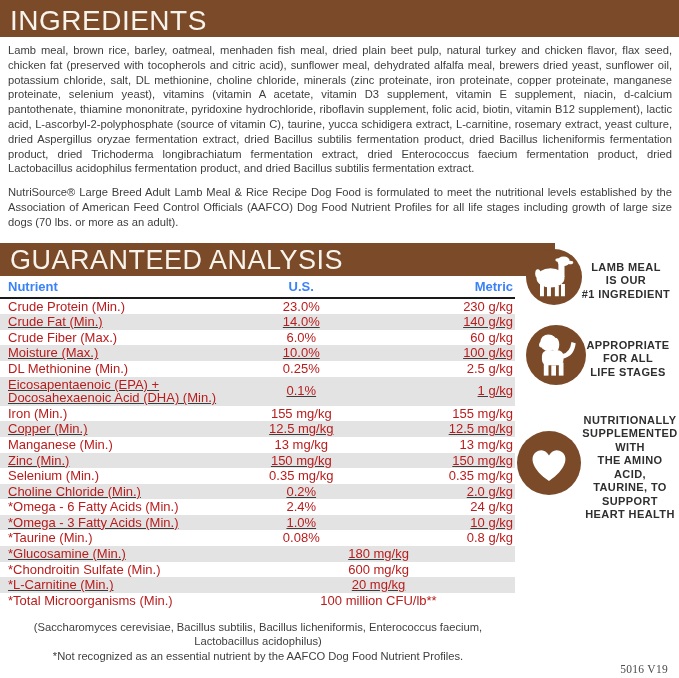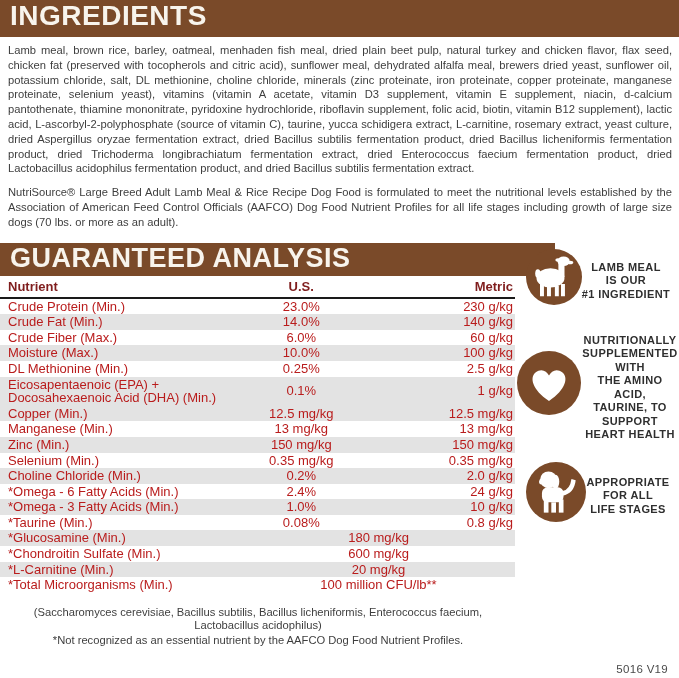--- a/index.html
+++ b/index.html
@@ -9,22 +9,22 @@
     background:#ffffff;
     font-family:"Liberation Sans", sans-serif;
     color:#3e3e3e;
     overflow:hidden;
     box-sizing:border-box;
   }
   
   .bar {
     background:#7a4a29;
     color:#f8f4ec;
-    font-weight:700;
-    display:flex; align-items:flex-start;
+    font-weight:400;
+    display:flex; align-items:flex-end;
     letter-spacing:0.5px;
   }
   .bar.ing { height:37px; width:100%; font-size:28px; padding-left:10px; box-sizing:border-box; }
   .bar.ga  { height:33px; width:555px; font-size:27px; padding-left:10px; box-sizing:border-box; }
   
   .ing-body {
     margin:6px 7px 0 8px;
     font-size:11.2px; line-height:14.8px;
     text-align:justify;
     color:#3e3e3e;
@@ -39,54 +39,54 @@
     display:flex; flex-direction:column; align-items:center;
     padding-top:6px; box-sizing:border-box;
     text-align:center;
   }
   
   table.ga-table { width:515px; border-collapse:collapse; table-layout:fixed; margin-top:2px; }
   .ga-table col.c1 { width:47%; }
   .ga-table col.c2 { width:23%; }
   .ga-table col.c3 { width:30%; }
   .ga-table thead th {
-    font-size:13px; font-weight:bold; color:#7f1d1d;
+    font-size:13px; font-weight:bold; color:#3b82f6;
     border-bottom:2.5px solid #1a1a1a;
     padding:1px 12px 3px;
   }
   .ga-table thead th.h-n { text-align:left; padding-left:8px; }
   .ga-table thead th.h-us { text-align:center; }
   .ga-table thead th.h-met { text-align:right; padding-right:2px; }
   .ga-table td {
     font-size:13px; line-height:13.6px; color:#b91c1c;
     padding:1px 0;
     vertical-align:middle;
   }
   .ga-table td.c-n { text-align:left; padding-left:8px; white-space:pre-line; }
   .ga-table td.c-us { text-align:center; }
   .ga-table td.c-metric { text-align:right; padding-right:2px; }
   .ga-table td.c-span { text-align:center;margin-top:8px; }
-  .ga-table tr.stripe { background:#e3e3e3; }
+  .ga-table tr.stripe { background:#e3e3e3;text-decoration:underline; }
   
   .footnotes { margin:13px 10px 0 8px; width:500px; }
   .footnotes p { margin:0 0 1px 0; font-size:11.2px; line-height:13.6px; color:#3e3e3e;text-align:center; }
   
   .badge { display:flex; flex-direction:row; align-items:center; margin-bottom:20px; }
   .badge-label {
     margin-top:9px;
     font-size:11px; font-weight:bold; line-height:13.5px;
     letter-spacing:0.4px;
     color:#2f2f2f;
     white-space:pre-line;
   }
   .badge svg { display:block; }
   
   .sku-code {
     position:absolute; right:11px; bottom:3px;
-    font-size:11.5px; color:#4a4a4a; letter-spacing:0.3px;
+    font-size:11.5px; color:#4a4a4a; letter-spacing:0.3px;font-family:Liberation Serif, serif;
   }
 </style>
 </head>
 <body>
 
 <div class="page">
 
   <div class="bar ing">
     <span>INGREDIENTS</span>
   </div>
@@ -135,20 +135,25 @@
             <tr>
               <td class="c-n">DL Methionine (Min.)</td>
               <td class="c-us">0.25%</td>
               <td class="c-metric">2.5 g/kg</td>
             </tr>
             <tr class="stripe">
               <td class="c-n">Eicosapentaenoic (EPA) +
 Docosahexaenoic Acid (DHA) (Min.)</td>
               <td class="c-us">0.1%</td>
               <td class="c-metric">1 g/kg</td>
+            </tr>
+            <tr>
+              <td class="c-n">Iron (Min.)</td>
+              <td class="c-us">155 mg/kg</td>
+              <td class="c-metric">155 mg/kg</td>
             </tr>
             <tr class="stripe">
               <td class="c-n">Copper (Min.)</td>
               <td class="c-us">12.5 mg/kg</td>
               <td class="c-metric">12.5 mg/kg</td>
             </tr>
             <tr>
               <td class="c-n">Manganese (Min.)</td>
               <td class="c-us">13 mg/kg</td>
               <td class="c-metric">13 mg/kg</td>
@@ -228,50 +233,50 @@
             </g>
           </svg>
         </span>
         <div class="badge-label">LAMB MEAL
 IS OUR
 #1 INGREDIENT</div>
       </div>
 
       <div class="badge">
         <span>
-          <svg width="64" height="64" viewBox="0 0 64 64">
-            <circle cx="32" cy="32" r="32" fill="#7a4a29"></circle>
-            <path fill="#ffffff" d="M32 50 C15 38.5 12.5 26.5 18.5 21.5 c5.5 -4.5 11 -2 13.5 3 2.5 -5 8 -7.5 13.5 -3 6 5 3.5 17 -13.5 28.5 z"></path>
-          </svg>
-        </span>
-        <div class="badge-label">NUTRITIONALLY
-SUPPLEMENTED WITH
-THE AMINO ACID,
-TAURINE, TO SUPPORT
-HEART HEALTH</div>
-      </div>
-
-      <div class="badge">
-        <span>
           <svg width="60" height="60" viewBox="0 0 64 64">
             <circle cx="32" cy="32" r="32" fill="#7a4a29"></circle>
             <g fill="#ffffff">
               <circle cx="24" cy="19" r="9"></circle>
               <rect x="14" y="18" width="9" height="6" rx="2.5"></rect>
               <ellipse cx="31.5" cy="21" rx="4" ry="7.5"></ellipse>
               <rect x="17" y="27" width="23" height="16" rx="6"></rect>
               <path d="M39 31 q8 -2 9.5 -13 l4.5 1.5 q-1.5 14 -14 16.5 z"></path>
               <rect x="19" y="40" width="5" height="14"></rect>
               <rect x="27" y="43" width="5" height="11"></rect>
               <rect x="35" y="40" width="5" height="14"></rect>
             </g>
           </svg>
         </span>
         <div class="badge-label">APPROPRIATE
 FOR ALL
 LIFE STAGES</div>
       </div>
 
+      <div class="badge">
+        <span>
+          <svg width="64" height="64" viewBox="0 0 64 64">
+            <circle cx="32" cy="32" r="32" fill="#7a4a29"></circle>
+            <path fill="#ffffff" d="M32 50 C15 38.5 12.5 26.5 18.5 21.5 c5.5 -4.5 11 -2 13.5 3 2.5 -5 8 -7.5 13.5 -3 6 5 3.5 17 -13.5 28.5 z"></path>
+          </svg>
+        </span>
+        <div class="badge-label">NUTRITIONALLY
+SUPPLEMENTED WITH
+THE AMINO ACID,
+TAURINE, TO SUPPORT
+HEART HEALTH</div>
+      </div>
+
     </div>
   </div>
 
   <div class="sku-code">5016 V19</div>
 </div>
 
 </body></html>

